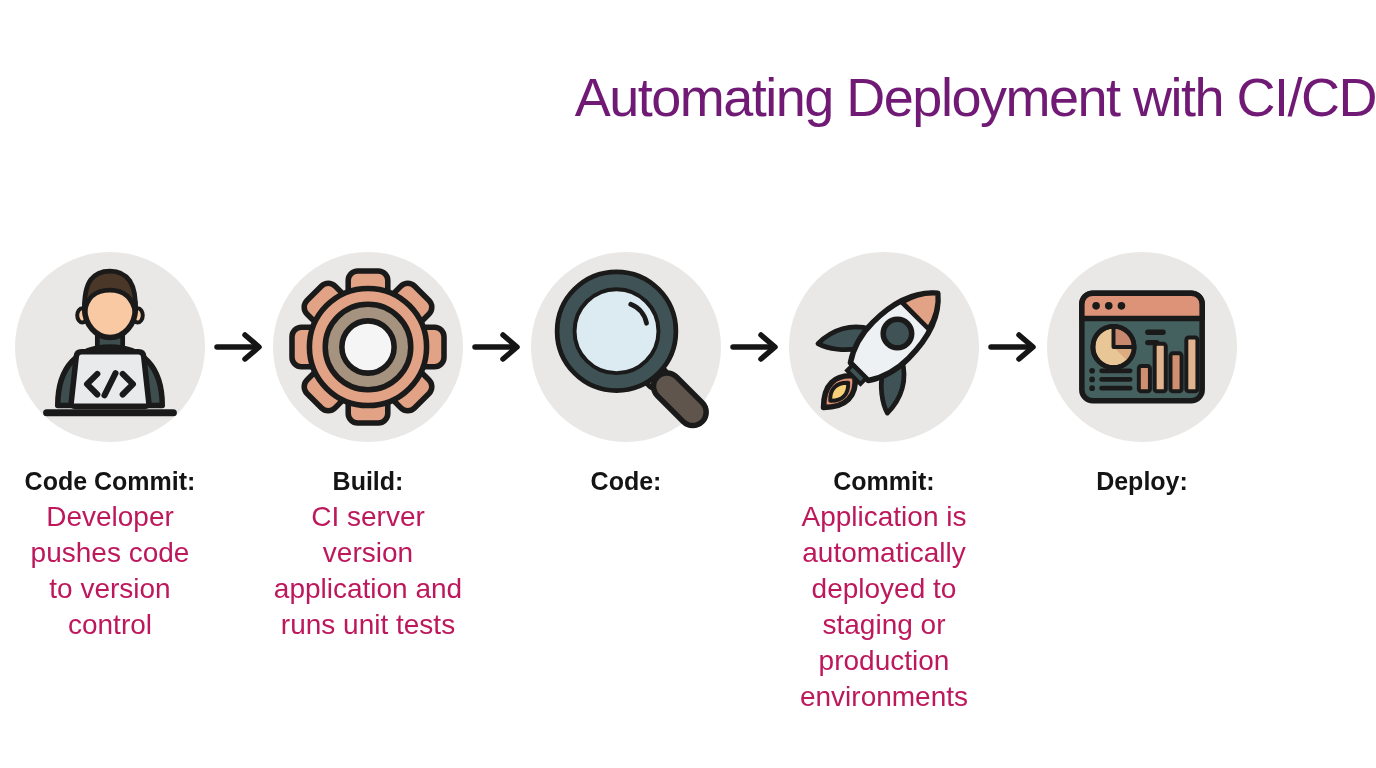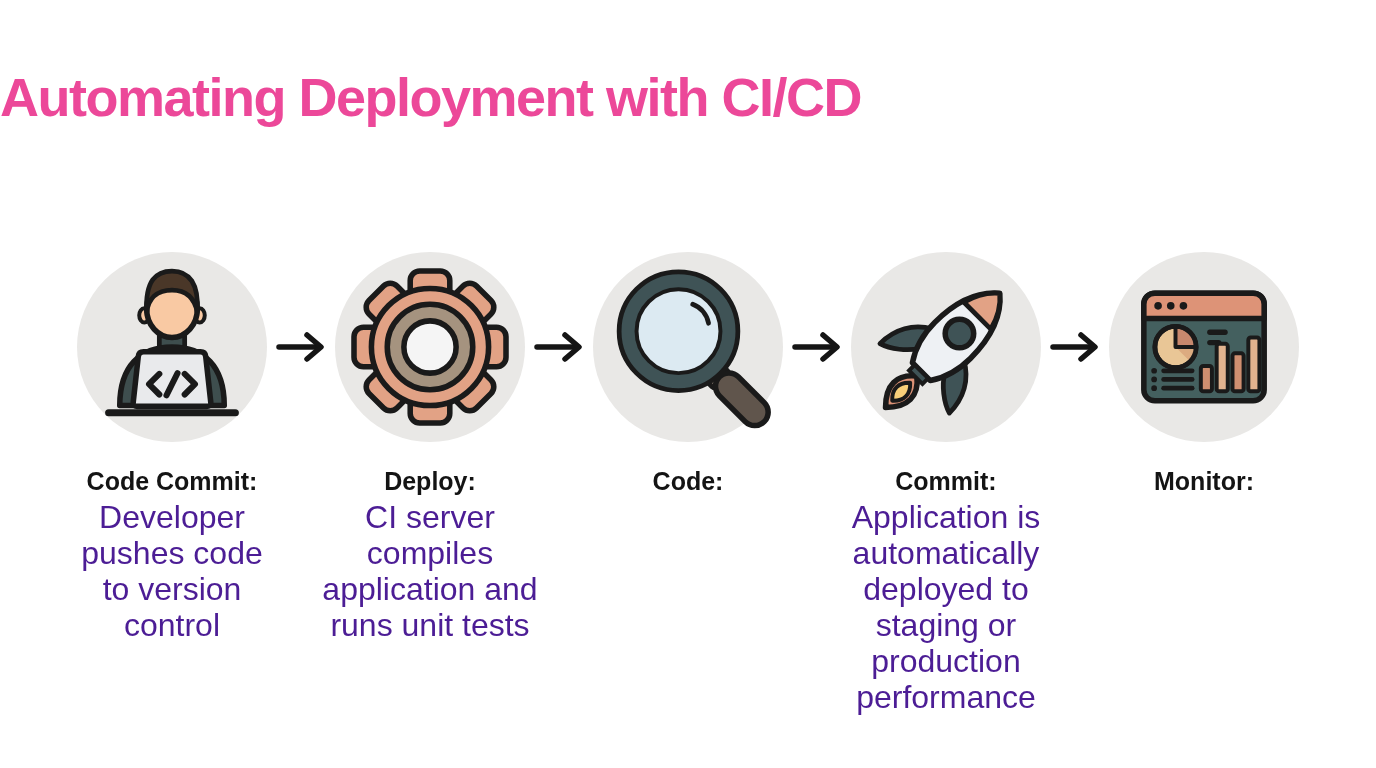--- a/index.html
+++ b/index.html
@@ -6,30 +6,30 @@
   html, body {
     width: 1376px; height: 768px;
     background: #ffffff;
     font-family: "Liberation Sans", sans-serif;
     color: #151515;
     overflow: hidden;
   }
   .page { width: 1376px; height: 768px; position: relative; }
   .title {
     margin-top: 66px;
-    text-align: left;
+    text-align: right;
     font-size: 54px;
-    font-weight: bold;
+    font-weight: normal;
     letter-spacing: -1.5px;
-    color: #ec4899;
+    color: #701a75;
   }
   .pipeline {
     margin-top: 124px;
     display: flex;
-    justify-content: center;
+    justify-content: flex-start;
     align-items: flex-start;
   }
   .step {
     width: 220px;
     display: flex;
     flex-direction: column;
     align-items: center;
   }
   .icon-circle {
     width: 190px; height: 190px;
@@ -43,22 +43,22 @@
     margin-top: 21px;
     text-align: center;
     line-height: 36px;
   }
   .step-heading {
     font-size: 25px;
     font-weight: bold;
     color: #141414;
   }
   .step-desc {
-    font-size: 32px;
-    color: #4c1d95;
+    font-size: 28px;
+    color: #be185d;
     white-space: pre-line;
   }
   .arrow-cell {
     width: 38px;
     margin-top: 77px;
     display: flex;
     justify-content: center;
     flex-shrink: 0;
   }
   .arrow-cell svg { overflow: visible; }
@@ -112,23 +112,23 @@
             <rect x="47.5" y="12" width="25" height="96" rx="6" transform="rotate(45 60 60)"></rect>
             <rect x="47.5" y="12" width="25" height="96" rx="6" transform="rotate(90 60 60)"></rect>
             <rect x="47.5" y="12" width="25" height="96" rx="6" transform="rotate(135 60 60)"></rect>
           </g>
           <circle cx="60" cy="60" r="37" fill="#e2a285" stroke="#1a1a1a" stroke-width="3.5"></circle>
           <circle cx="60" cy="60" r="27" fill="#a5937f" stroke="#1a1a1a" stroke-width="3.5"></circle>
           <circle cx="60" cy="60" r="16.5" fill="#f5f5f5" stroke="#1a1a1a" stroke-width="3.5"></circle>
         </svg>
       </div>
       <div class="step-text">
-        <div class="step-heading">Deploy:</div>
+        <div class="step-heading">Build:</div>
         <div class="step-desc">CI server
-compiles
+version
 application and
 runs unit tests</div>
       </div>
     </div>
 
     <div class="arrow-cell">
       <svg width="52" height="36" viewBox="0 0 52 36">
         <path d="M4,18 L44,18" stroke="#151515" stroke-width="5.5" stroke-linecap="round"></path>
         <path d="M32,6 L46,18 L32,30" fill="none" stroke="#151515" stroke-width="5.5" stroke-linecap="round" stroke-linejoin="round"></path>
       </svg>
@@ -172,21 +172,21 @@
           </g>
         </svg>
       </div>
       <div class="step-text">
         <div class="step-heading">Commit:</div>
         <div class="step-desc">Application is
 automatically
 deployed to
 staging or
 production
-performance</div>
+environments</div>
       </div>
     </div>
 
     <div class="arrow-cell">
       <svg width="52" height="36" viewBox="0 0 52 36">
         <path d="M4,18 L44,18" stroke="#151515" stroke-width="5.5" stroke-linecap="round"></path>
         <path d="M32,6 L46,18 L32,30" fill="none" stroke="#151515" stroke-width="5.5" stroke-linecap="round" stroke-linejoin="round"></path>
       </svg>
     </div>
 
@@ -212,18 +212,18 @@
           </g>
           <circle cx="28.5" cy="75" r="1.8" fill="#1a1a1a"></circle>
           <circle cx="28.5" cy="80.5" r="1.8" fill="#1a1a1a"></circle>
           <circle cx="28.5" cy="86" r="1.8" fill="#1a1a1a"></circle>
           <rect x="33" y="73.5" width="21" height="3" rx="1.5" fill="#1a1a1a"></rect>
           <rect x="33" y="79" width="21" height="3" rx="1.5" fill="#1a1a1a"></rect>
           <rect x="33" y="84.5" width="21" height="3" rx="1.5" fill="#1a1a1a"></rect>
         </svg>
       </div>
       <div class="step-text">
-        <div class="step-heading">Monitor:</div>
+        <div class="step-heading">Deploy:</div>
       </div>
     </div>
 
   </div>
 </div>
 
 </body></html>

